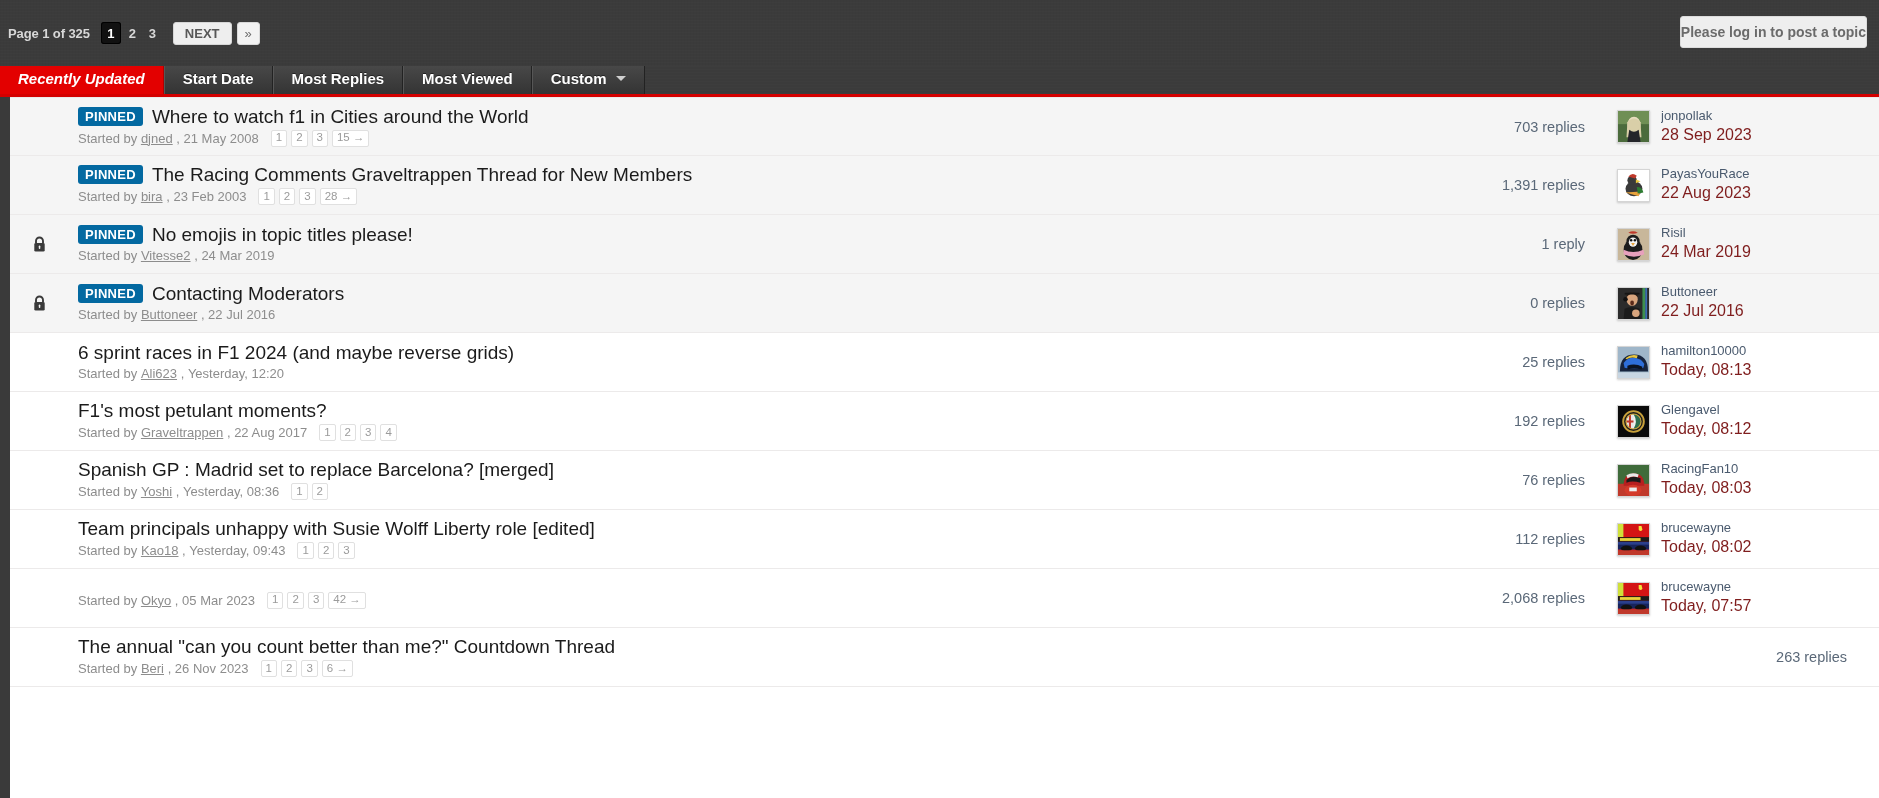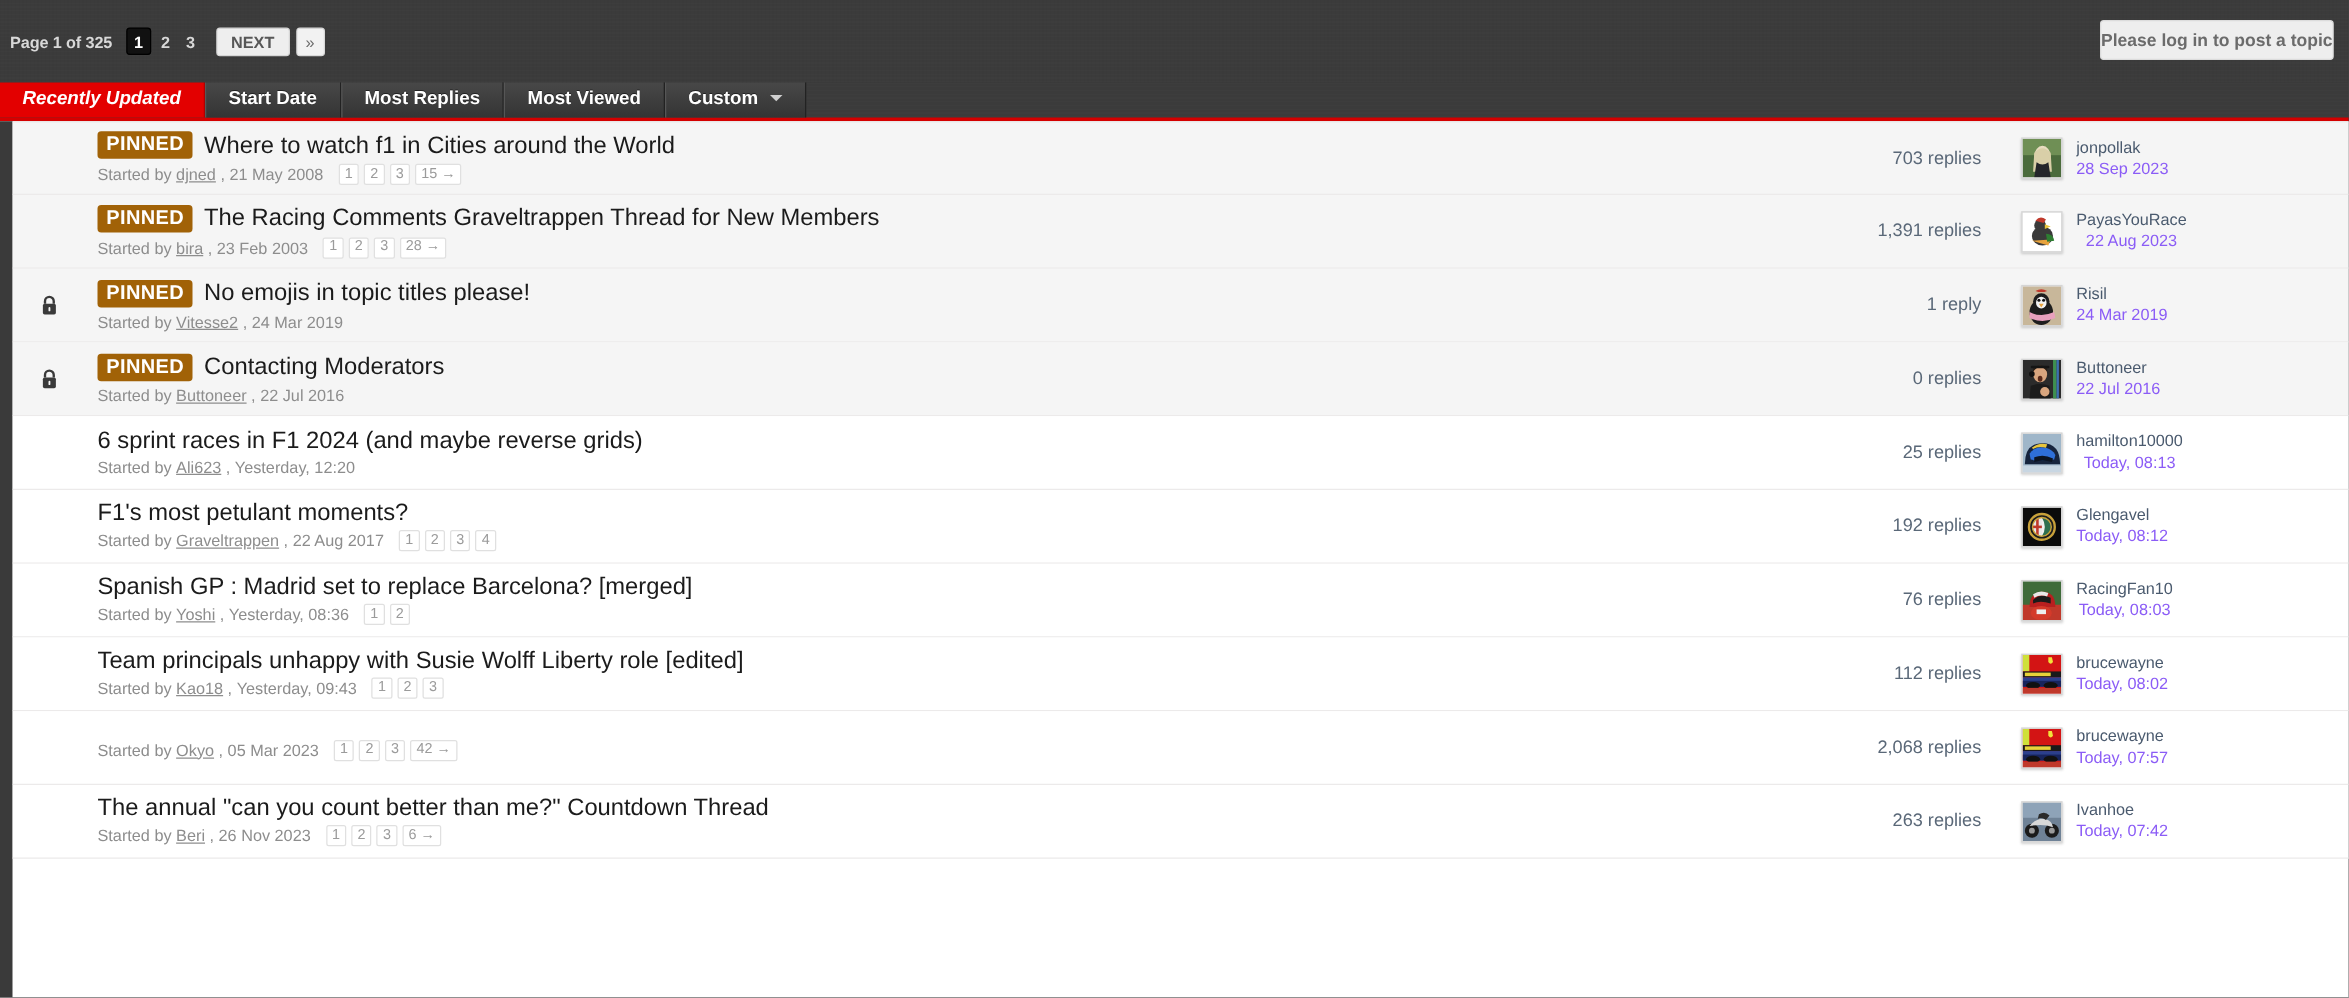--- a/index.html
+++ b/index.html
@@ -184,23 +184,23 @@
   .title-line {
     display: flex;
     align-items: center;
     gap: 9px;
     line-height: 1;
     margin-bottom: 3px;
   }
   .pinned-badge {
     display: inline-flex;
     align-items: center;
-    background: #a16207;
+    background: #0369a1;
     color: #ffffff;
-    font-size: 16px;
+    font-size: 13px;
     font-weight: bold;
     letter-spacing: 0.3px;
     padding: 3px 7px 3px 7px;
     border-radius: 3px;
     line-height: 1;
     white-space: nowrap;
   }
   .topic-title {
     font-size: 19px;
     color: #1b1b1b;
@@ -274,22 +274,22 @@
     min-width: 0;
   }
   .last-user {
     font-size: 13px;
     color: #4a5a6e;
     text-decoration: none;
     white-space: nowrap;
     overflow: hidden;
   }
   .last-date {
-    font-size: 13px;
-    color: #8b5cf6;
+    font-size: 16px;
+    color: #7f1d1d;
     white-space: nowrap;
     text-align: center;
   }
 </style>
 </head>
 <body>
 
 <div class="topbar">
   <div class="pagination">
     <span class="page-label">
@@ -629,32 +629,14 @@
           <a class="topic-title" href="#">The annual "can you count better than me?" Countdown Thread</a>
         </div>
         <div class="meta-line"><span class="meta-text">Started by</span>&nbsp;<a class="meta-author" href="#">Beri</a><span class="meta-text">&nbsp;,&nbsp;</span><span class="meta-text">26 Nov 2023</span><span class="minipages">
             <a class="mp" href="#">1</a>
             <a class="mp" href="#">2</a>
             <a class="mp" href="#">3</a>
             <a class="mp" href="#">6 →</a>
           </span></div>
       </div>
       <div class="col-replies">263 replies</div>
-      <div class="col-last">
-        <div class="avatar">
-          <svg viewBox="0 0 33 33">
-            <rect width="33" height="33" fill="#6f8296"></rect>
-            <rect y="0" width="33" height="13" fill="#8ea3b8"></rect>
-            <ellipse cx="8" cy="24" rx="6" ry="6" fill="#1b1b1b"></ellipse>
-            <ellipse cx="25" cy="24" rx="6" ry="6" fill="#1b1b1b"></ellipse>
-            <ellipse cx="8" cy="24" rx="2.5" ry="2.5" fill="#9a9a9a"></ellipse>
-            <ellipse cx="25" cy="24" rx="2.5" ry="2.5" fill="#9a9a9a"></ellipse>
-            <path d="M6 20 q6 -7 13 -6 q6 1 7 7 q-8 -3 -20 -1z" fill="#d8d8d8"></path>
-            <path d="M14 10 q5 -3 9 1 l-3 4 q-4 -3 -7 -1z" fill="#2a2a2a"></path>
-          </svg>
-        </div>
-        <div class="lastpost-text">
-          <a class="last-user" href="#">Ivanhoe</a>
-          <span class="last-date">Today, 07:42</span>
-        </div>
-      </div>
     </div>
   </div>
 
 </body></html>

